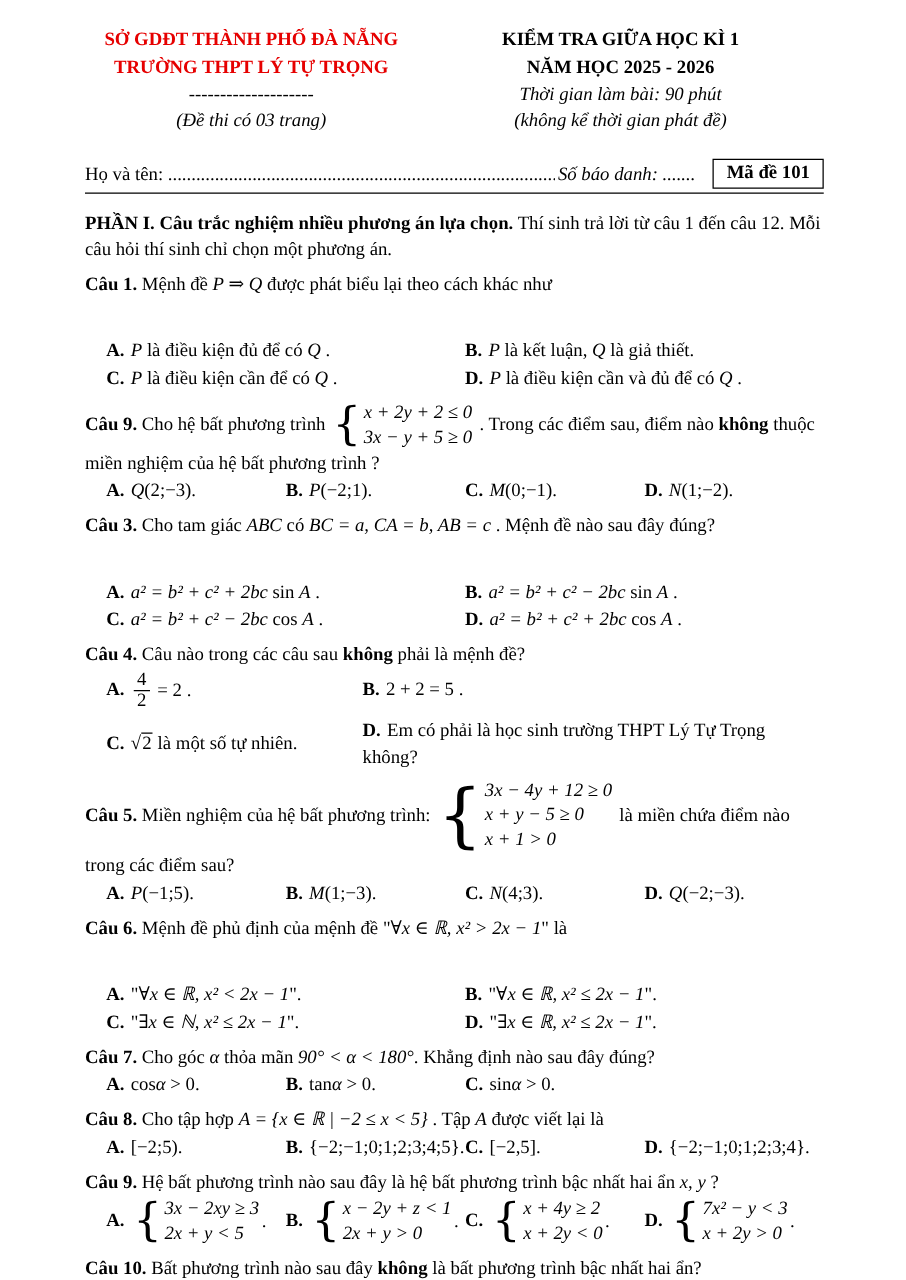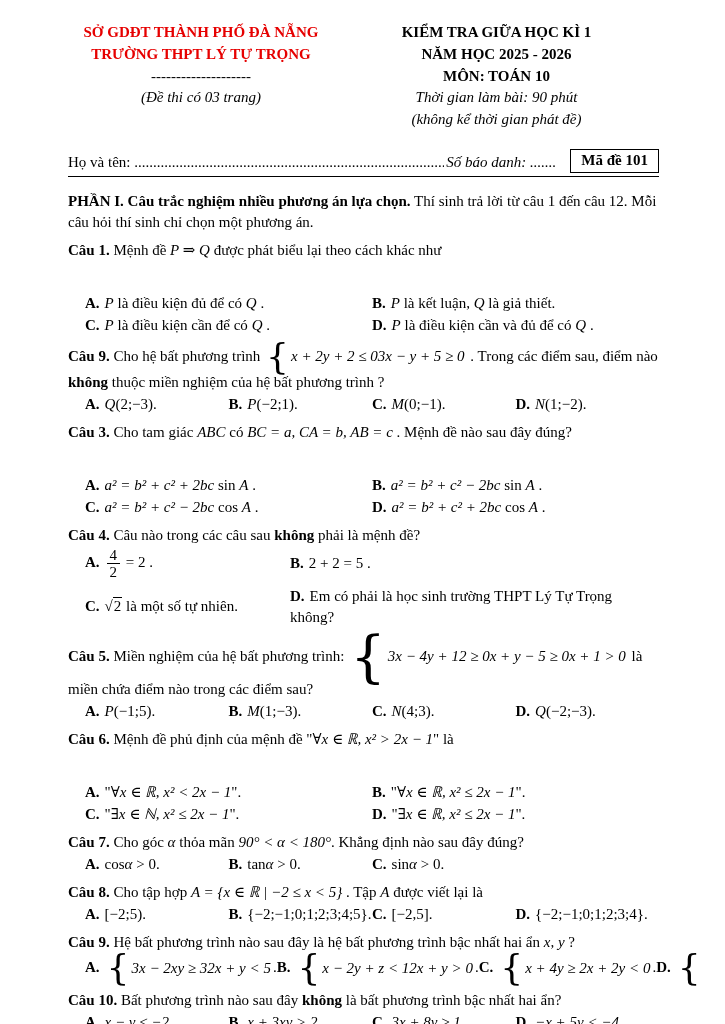--- a/index.html
+++ b/index.html
@@ -26,21 +26,21 @@
   .q-label{font-weight:bold;}
   .opts{padding-left:17px;margin-top:1px;}
   .opts-4{display:grid;grid-template-columns:1fr 1fr 1fr 1fr;}
   .opts-4 .opt{white-space:nowrap;}
   .opts-2{display:grid;grid-template-columns:1fr 1fr;row-gap:1px;margin-top:32px;}
   .opts-24{display:grid;grid-template-columns:205px 1fr;row-gap:5px;align-items:center;}
   .opt-key{font-weight:bold;margin-right:5px;}
   .system{display:inline-flex;align-items:center;vertical-align:middle;margin:0 2px;}
   .brace{font-family:"DejaVu Serif",serif;line-height:0.8;font-size:36px;margin-right:2px;font-weight:normal;}
   .brace-3{font-size:56px;}
-  .sys-lines{display:inline-flex;flex-direction:row;font-style:italic;line-height:1.32;text-align:left;}
+  .sys-lines{display:inline-flex;flex-direction:column;font-style:italic;line-height:1.32;text-align:left;}
   .frac{display:inline-flex;flex-direction:column;align-items:center;vertical-align:middle;line-height:1.1;margin:0 2px;}
   .fr-num{border-bottom:1.3px solid #000;padding:0 3px;}
   .fr-den{padding:0 3px;}
   .sqrt{white-space:nowrap;}
   .sqrt-val{border-top:1.2px solid #000;padding:0 1px;}
   .footer{margin-top:auto;border-top:1.8px solid #000;padding-top:3px;display:flex;justify-content:space-between;}
 </style>
 </head>
 <body>
 
@@ -49,21 +49,20 @@
   <div class="header">
     <div class="hcol hcol-left">
       <div class="red bb">SỞ GDĐT THÀNH PHỐ ĐÀ NẴNG</div>
       <div class="red bb">TRƯỜNG THPT LÝ TỰ TRỌNG</div>
       <div>--------------------</div>
       <div class="italic">(Đề thi có 03 trang)</div>
     </div>
     <div class="hcol hcol-right">
       <div class="bb">KIỂM TRA GIỮA HỌC KÌ 1</div>
       <div class="bb">NĂM HỌC 2025 - 2026</div>
-      <div class="bb">MÔN: TOÁN 10</div>
       <div class="italic">Thời gian làm bài: 90 phút</div>
       <div class="italic">(không kể thời gian phát đề)</div>
     </div>
   </div>
 
   <div class="info-row">
     <span class="name">Họ và tên: ..........................................................................................................</span>
     <span class="sbd">Số báo danh: .......</span>
     <span class="ma-de">Mã đề 101</span>
   </div>

